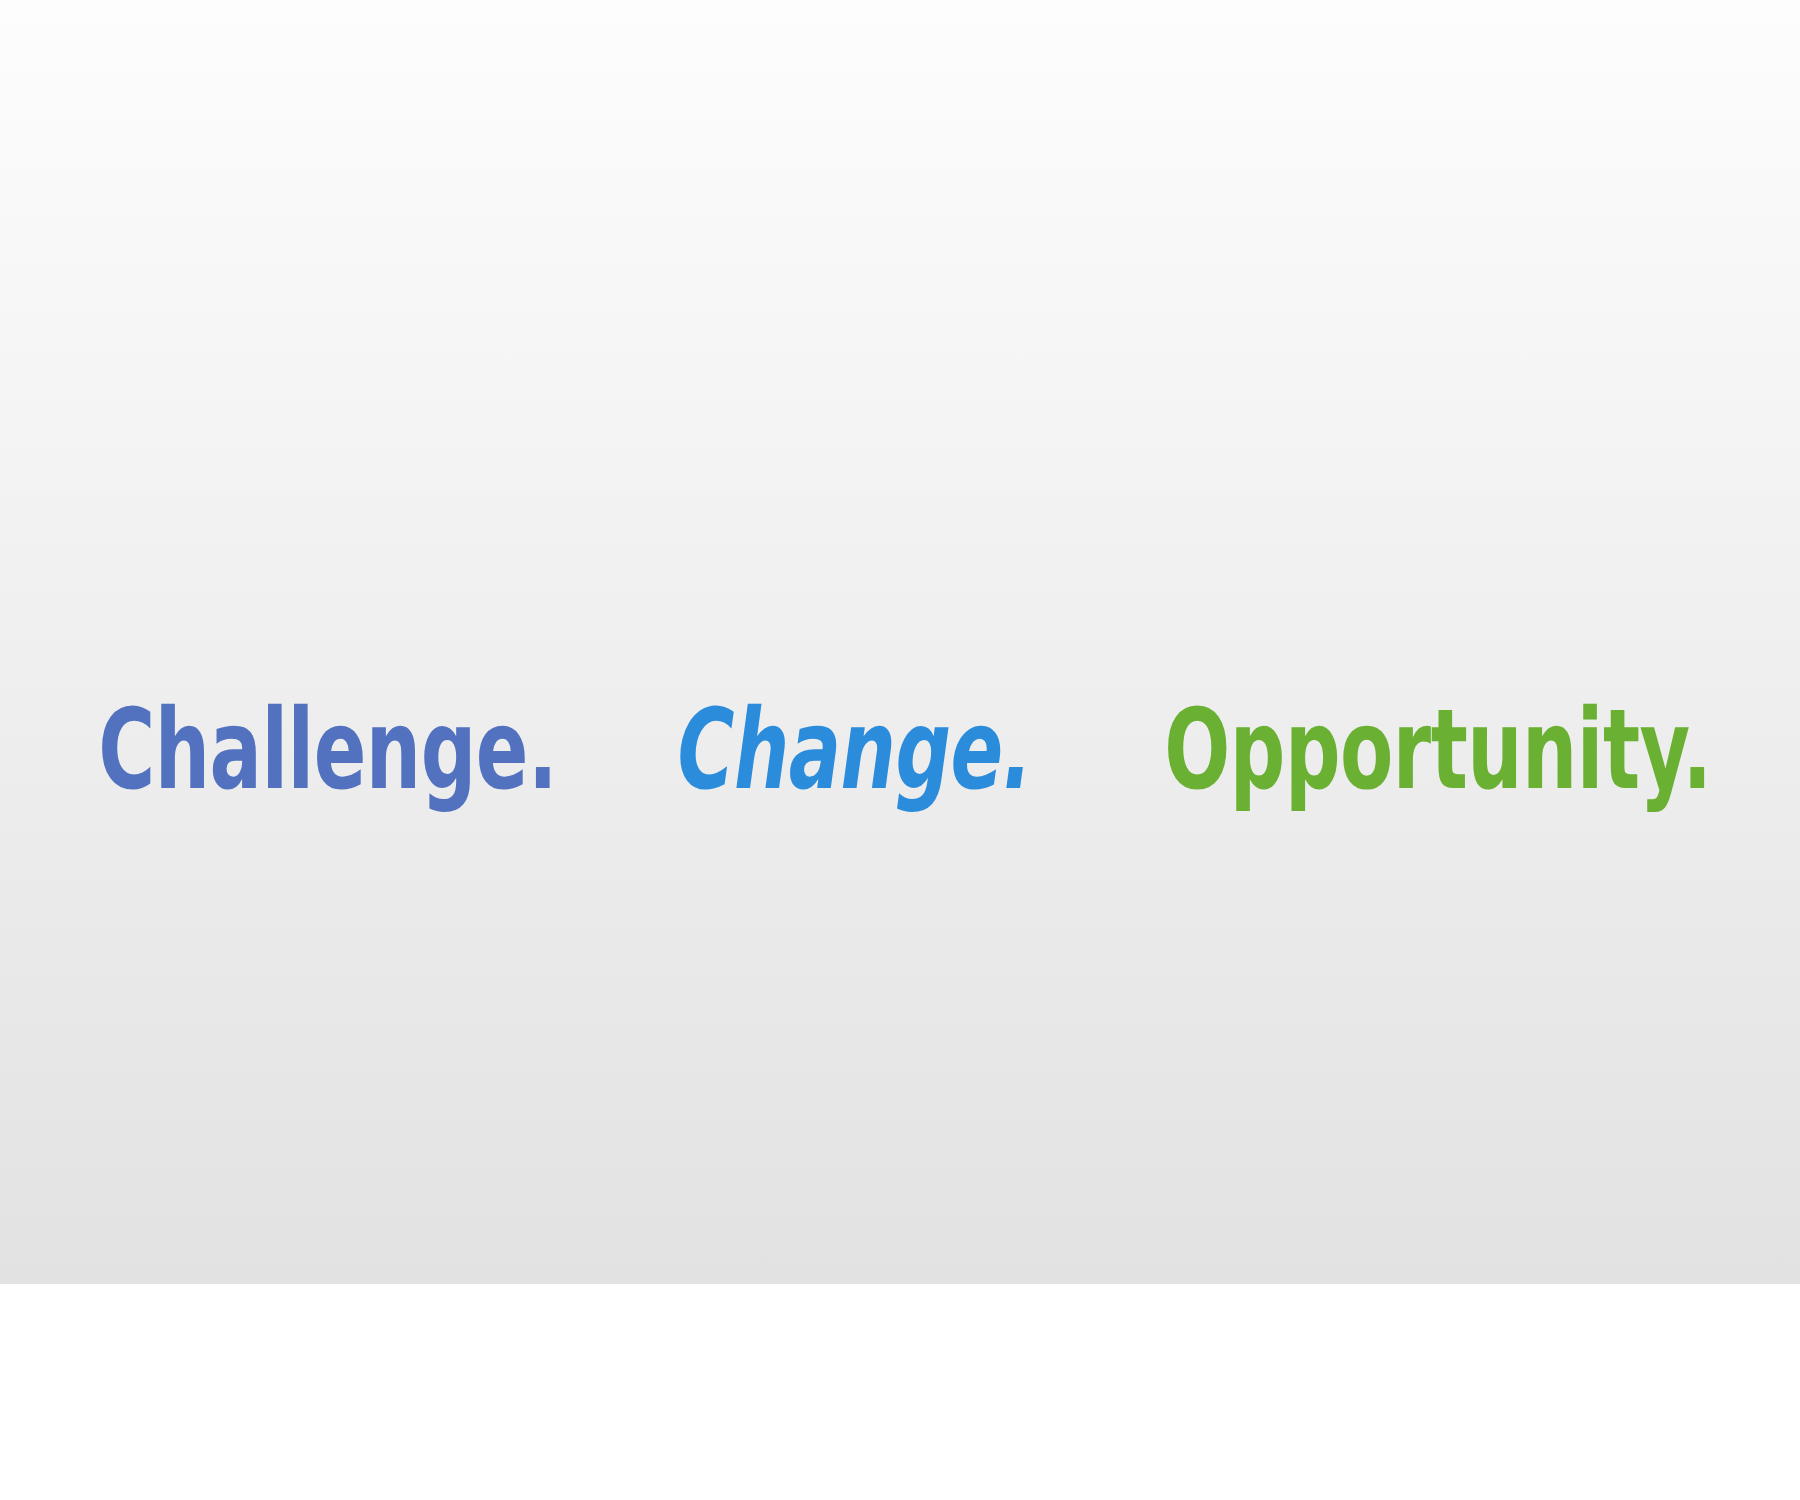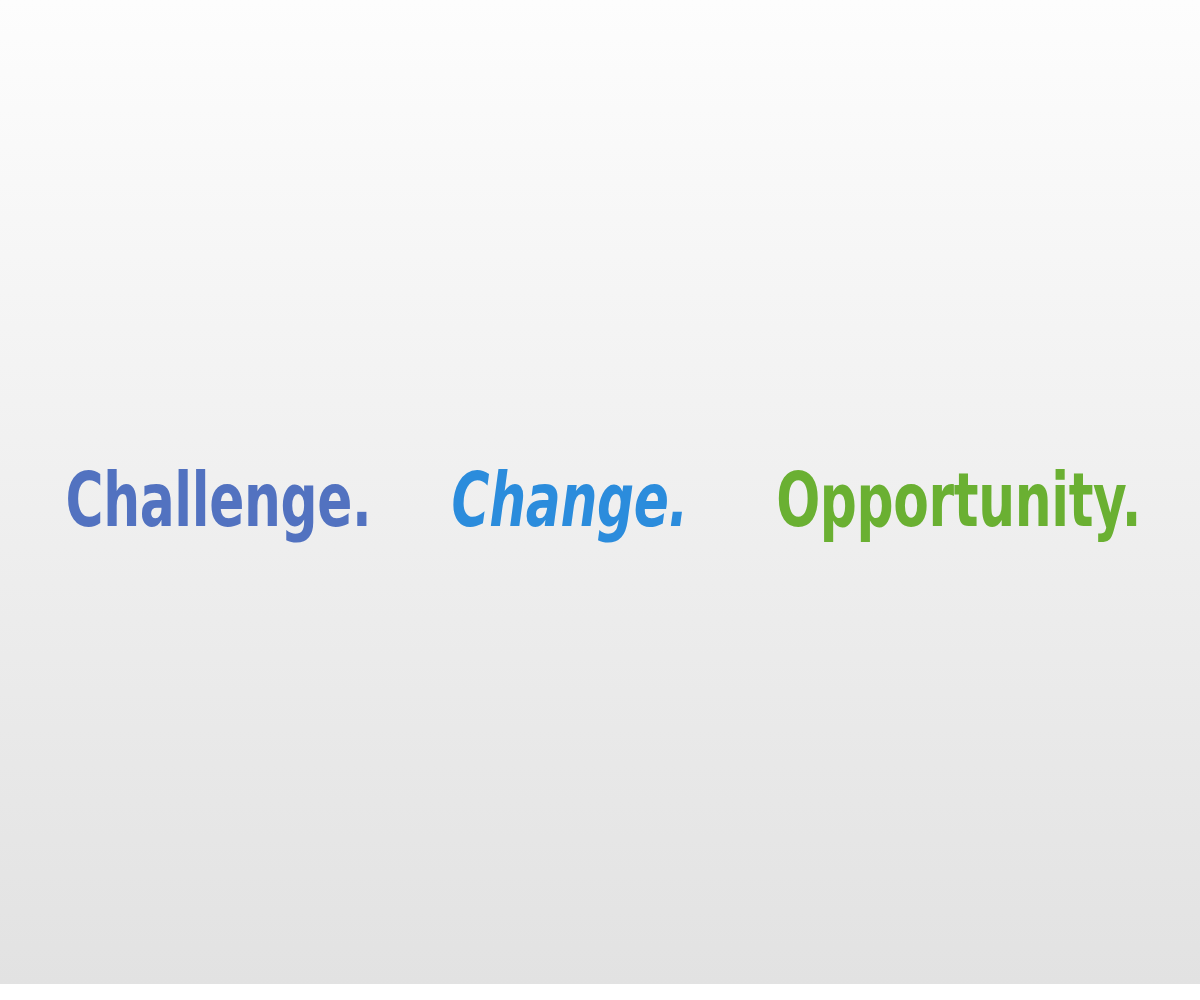--- a/index.html
+++ b/index.html
@@ -12,21 +12,21 @@
     width: 1200px;
     height: 1000px;
     overflow: hidden;
     font-family: "Liberation Sans", sans-serif;
   }
 
   
   .stage {
     position: relative;
     width: 1200px;
-    height: 984px;
+    height: 856px;
     box-sizing: border-box;
     background: linear-gradient(
         to bottom,
         #FDFDFD   0%,
         #FBFBFB   8%,
         #F8F8F8  18%,
         #F4F4F4  30%,
         #EFEFEF  48%,
         #EAEAEA  63%,
         #E6E6E6  78%,

